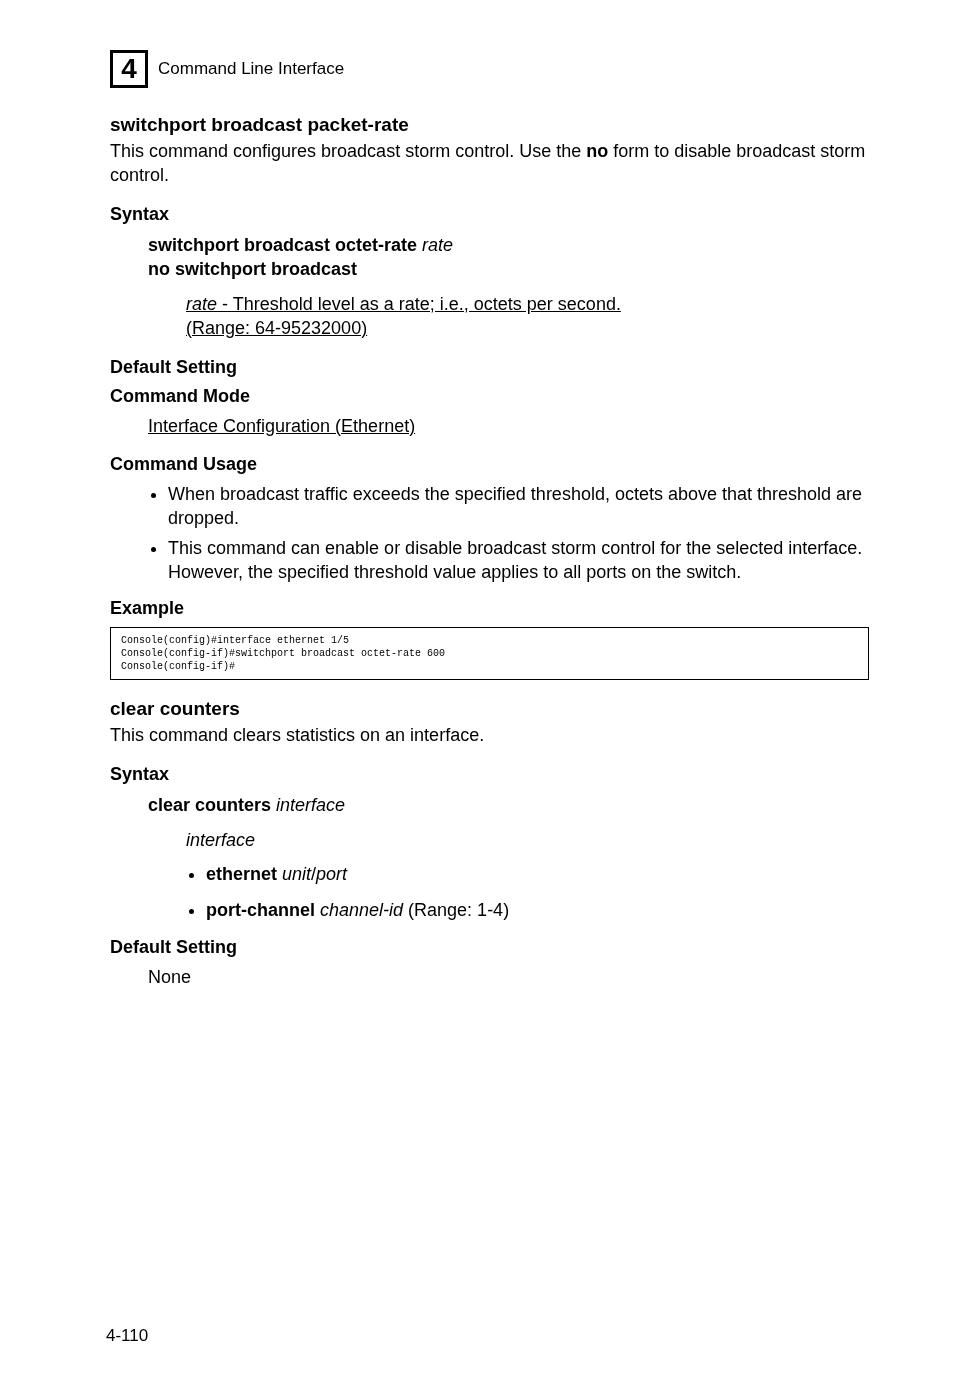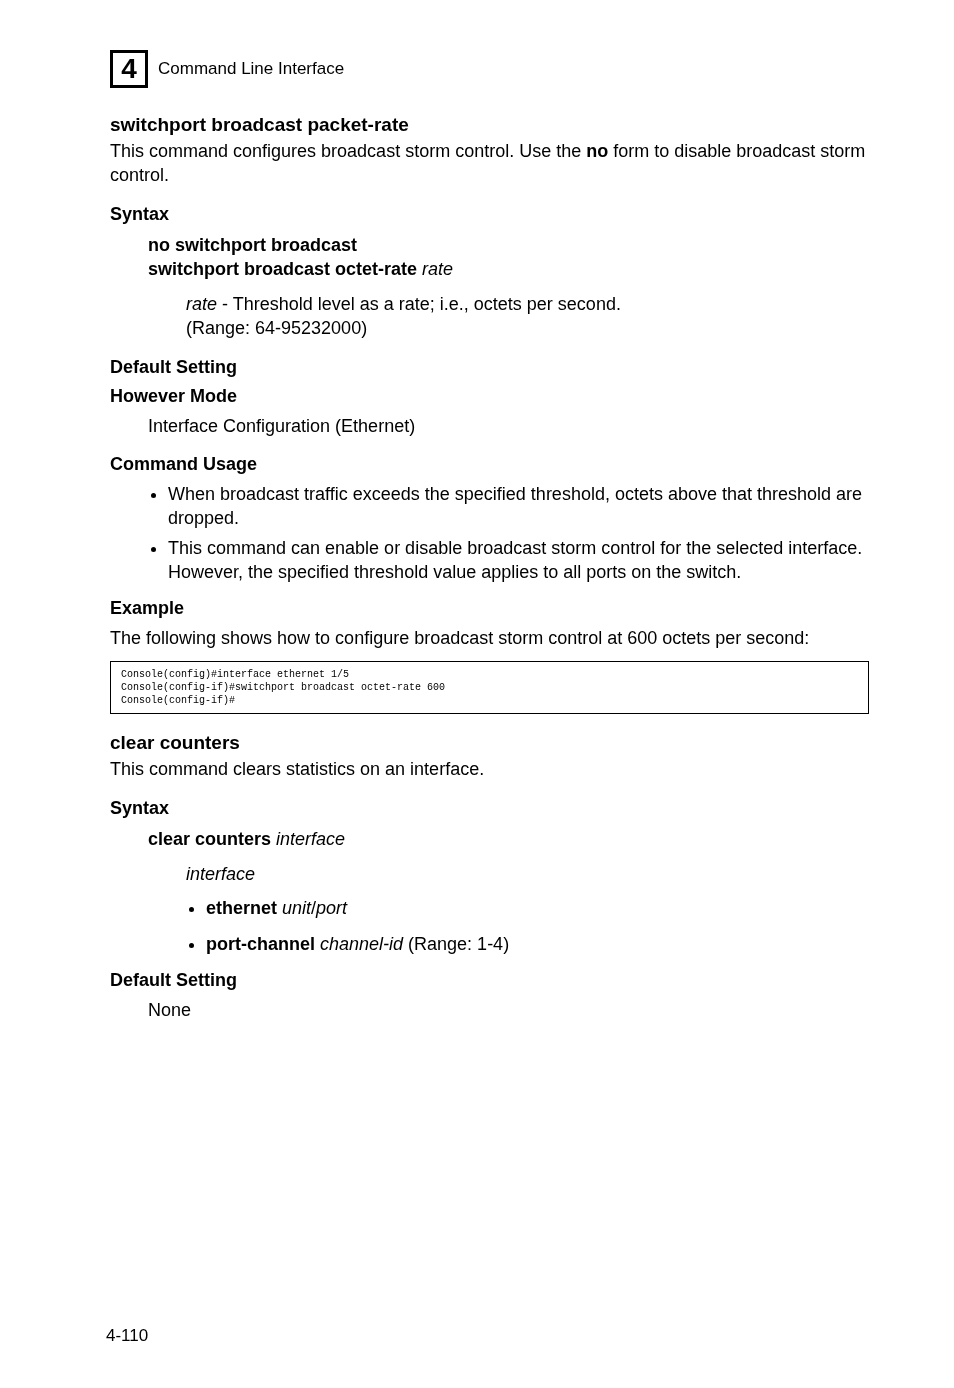--- a/index.html
+++ b/index.html
@@ -18,60 +18,59 @@
   .syntax-block .italic { font-style: italic; }
   .ital { font-style: italic; }
   ul { list-style: disc; margin-left: 58px; margin-bottom: 14px; }
   ul li { font-size: 18px; line-height: 1.32; margin-bottom: 6px; }
   ul.dash { list-style: none; margin-left: 80px; }
   ul.dash li::before { content: "- "; }
   .codebox { border: 1px solid #000; padding: 6px 10px; font-family: "Courier New", monospace; font-size: 10px; line-height: 1.3; margin: 6px 0 18px 0; white-space: pre; }
   .footer { position: absolute; bottom: 42px; left: 106px; font-size: 17px; }
   .mb10 { margin-bottom: 10px; }
   .mb12 { margin-bottom: 12px; }
-  .mb16 { margin-bottom: 16px; }
+  .mb16 { margin-bottom: 16px; text-decoration: underline; }
 </style>
 </head>
 <body>
 
 <div class="page">
 
   <div class="header-row">
     <div class="header-icon">4</div>
     <div class="header-text">Command Line Interface</div>
   </div>
 
   <div class="sec-title">switchport broadcast packet-rate</div>
   <div class="body-text">
     <span>This command configures broadcast storm control. Use the </span><span class="bold">no</span><span> form to disable broadcast storm control.</span>
   </div>
 
   <div class="sub-title">Syntax</div>
   <div class="syntax-block indent-1 mb12">
+    <div><span class="bold">switchport broadcast octet-rate </span><span class="italic">rate</span></div>
     <div><span class="bold">no switchport broadcast</span></div>
-    <div><span class="bold">switchport broadcast octet-rate </span><span class="italic">rate</span></div>
   </div>
   <div class="body-text indent-2 mb16">
     <span class="ital">rate</span><span> - Threshold level as a rate; i.e., octets per second.</span><br>
     <span>(Range: 64-95232000)</span>
   </div>
 
   <div class="sub-title">Default Setting</div>
 
-  <div class="sub-title">However Mode</div>
+  <div class="sub-title">Command Mode</div>
   <div class="body-text indent-1 mb16">Interface Configuration (Ethernet)</div>
 
   <div class="sub-title">Command Usage</div>
   <ul>
     <li>When broadcast traffic exceeds the specified threshold, octets above that threshold are dropped.</li>
     <li>This command can enable or disable broadcast storm control for the selected interface. However, the specified threshold value applies to all ports on the switch.</li>
   </ul>
 
   <div class="sub-title">Example</div>
-  <div class="body-text mb10">The following shows how to configure broadcast storm control at 600 octets per second:</div>
   <div class="codebox">Console(config)#interface ethernet 1/5
 Console(config-if)#switchport broadcast octet-rate 600
 Console(config-if)#</div>
 
   <div class="sec-title">clear counters</div>
   <div class="body-text">This command clears statistics on an interface.</div>
 
   <div class="sub-title">Syntax</div>
   <div class="syntax-block indent-1 mb12">
     <span class="bold">clear counters </span><span class="italic">interface</span>

